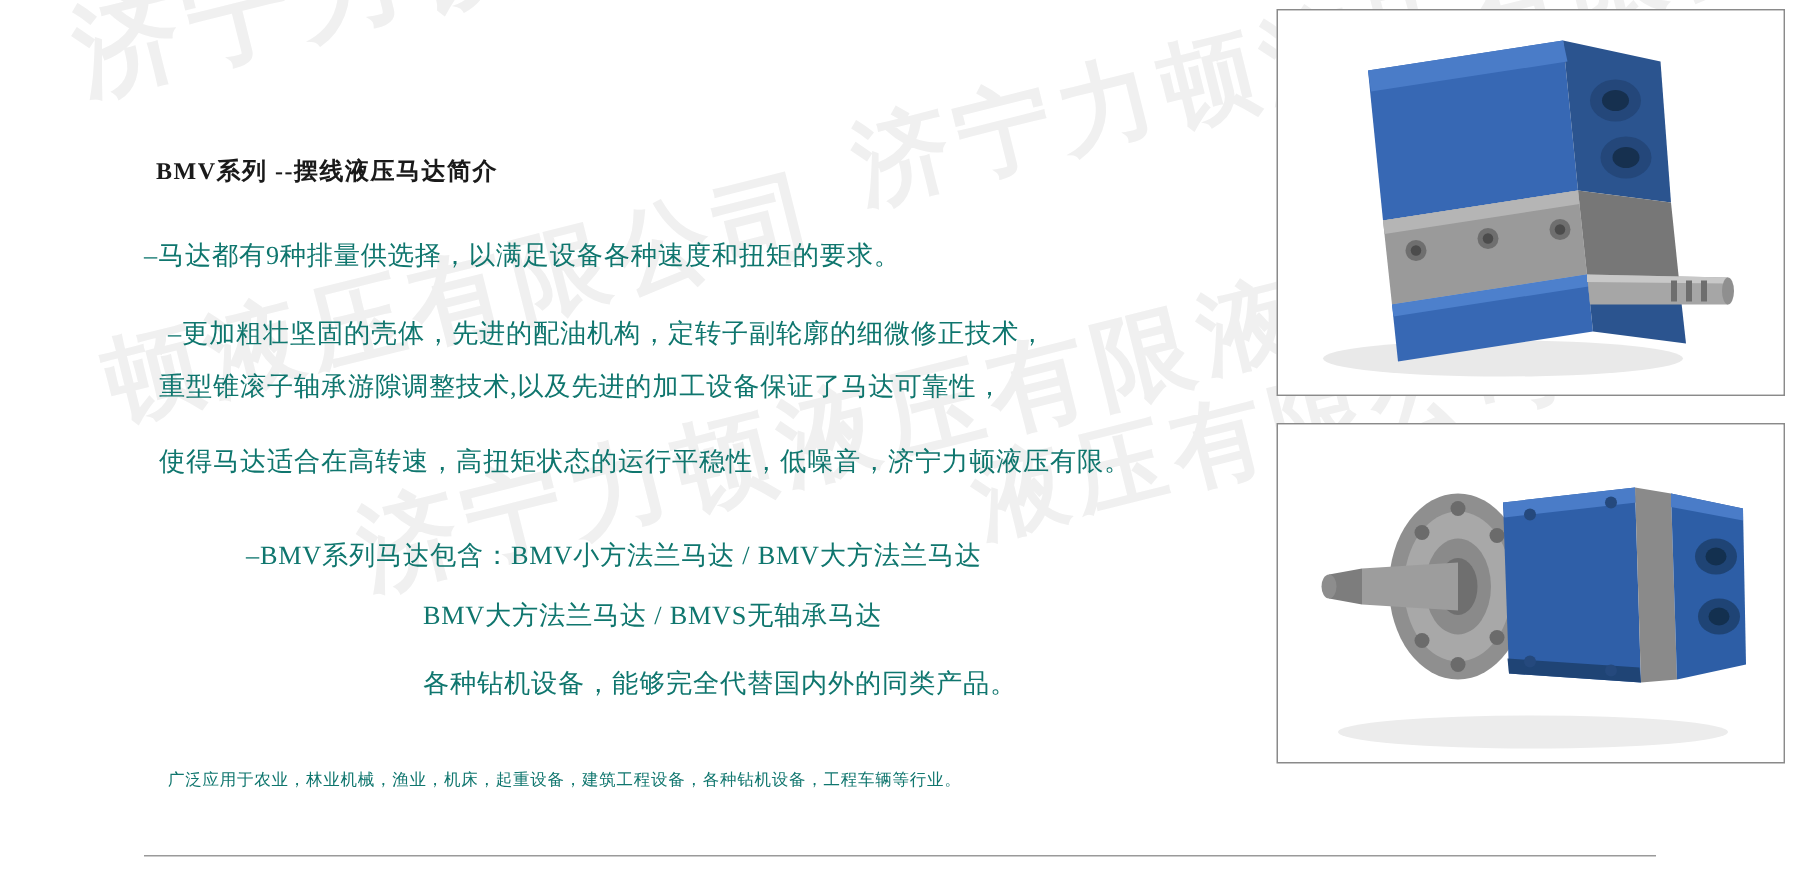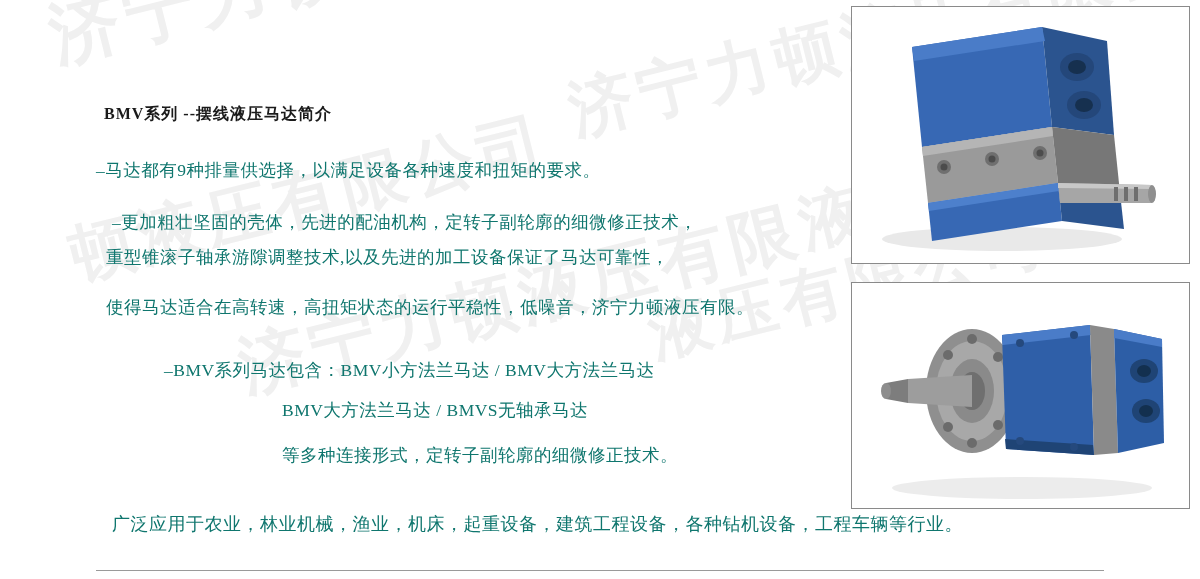--- a/index.html
+++ b/index.html
@@ -75,21 +75,21 @@
   .p1 { left: 96px; top: 158px; }
 
   .p2-l1 { left: 96px;  top: 210px; margin-left: 16px; }
   .p2-l2 { left: 106px; top: 245px; }
   .p2-l3 { left: 106px; top: 295px; }
 
   .p3-l1 { left: 116px; top: 358px; margin-left: 48px; }
   .p3-l2 { left: 282px; top: 398px; }
   .p3-l3 { left: 282px; top: 443px; }
 
-  .p4 { left: 112px; top: 512px; font-size: 18px; }
+  .p4 { left: 112px; top: 512px; font-size: 11px; }
 
   
   .photo {
     position: absolute;
     z-index: 2;
     background: #ffffff;
     border: 1px solid #8a8a8a;
     box-sizing: border-box;
     overflow: hidden;
   }
@@ -128,21 +128,21 @@
     <div class="doc-title">BMV系列 --摆线液压马达简介</div>
 
     <div class="para p1">–马达都有9种排量供选择，以满足设备各种速度和扭矩的要求。</div>
 
     <div class="para p2-l1">–更加粗壮坚固的壳体，先进的配油机构，定转子副轮廓的细微修正技术，</div>
     <div class="para p2-l2">重型锥滚子轴承游隙调整技术,以及先进的加工设备保证了马达可靠性，</div>
     <div class="para p2-l3">使得马达适合在高转速，高扭矩状态的运行平稳性，低噪音，济宁力顿液压有限。</div>
 
     <div class="para p3-l1">–BMV系列马达包含：BMV小方法兰马达  /  BMV大方法兰马达</div>
     <div class="para p3-l2">BMV大方法兰马达      /      BMVS无轴承马达</div>
-    <div class="para p3-l3">等多种连接形式，定转子副轮廓的细微修正技术。</div>
+    <div class="para p3-l3">各种钻机设备，能够完全代替国内外的同类产品。</div>
 
     <div class="para p4">广泛应用于农业，林业机械，渔业，机床，起重设备，建筑工程设备，各种钻机设备，工程车辆等行业。</div>
   </div>
 
   <div class="photo photo-top">
     <svg width="337" height="256" viewBox="0 0 337 256">
       <rect x="0" y="0" width="337" height="256" fill="#ffffff"></rect>
 
       <ellipse cx="150" cy="232" rx="120" ry="12" fill="#e9e9e9"></ellipse>
 

